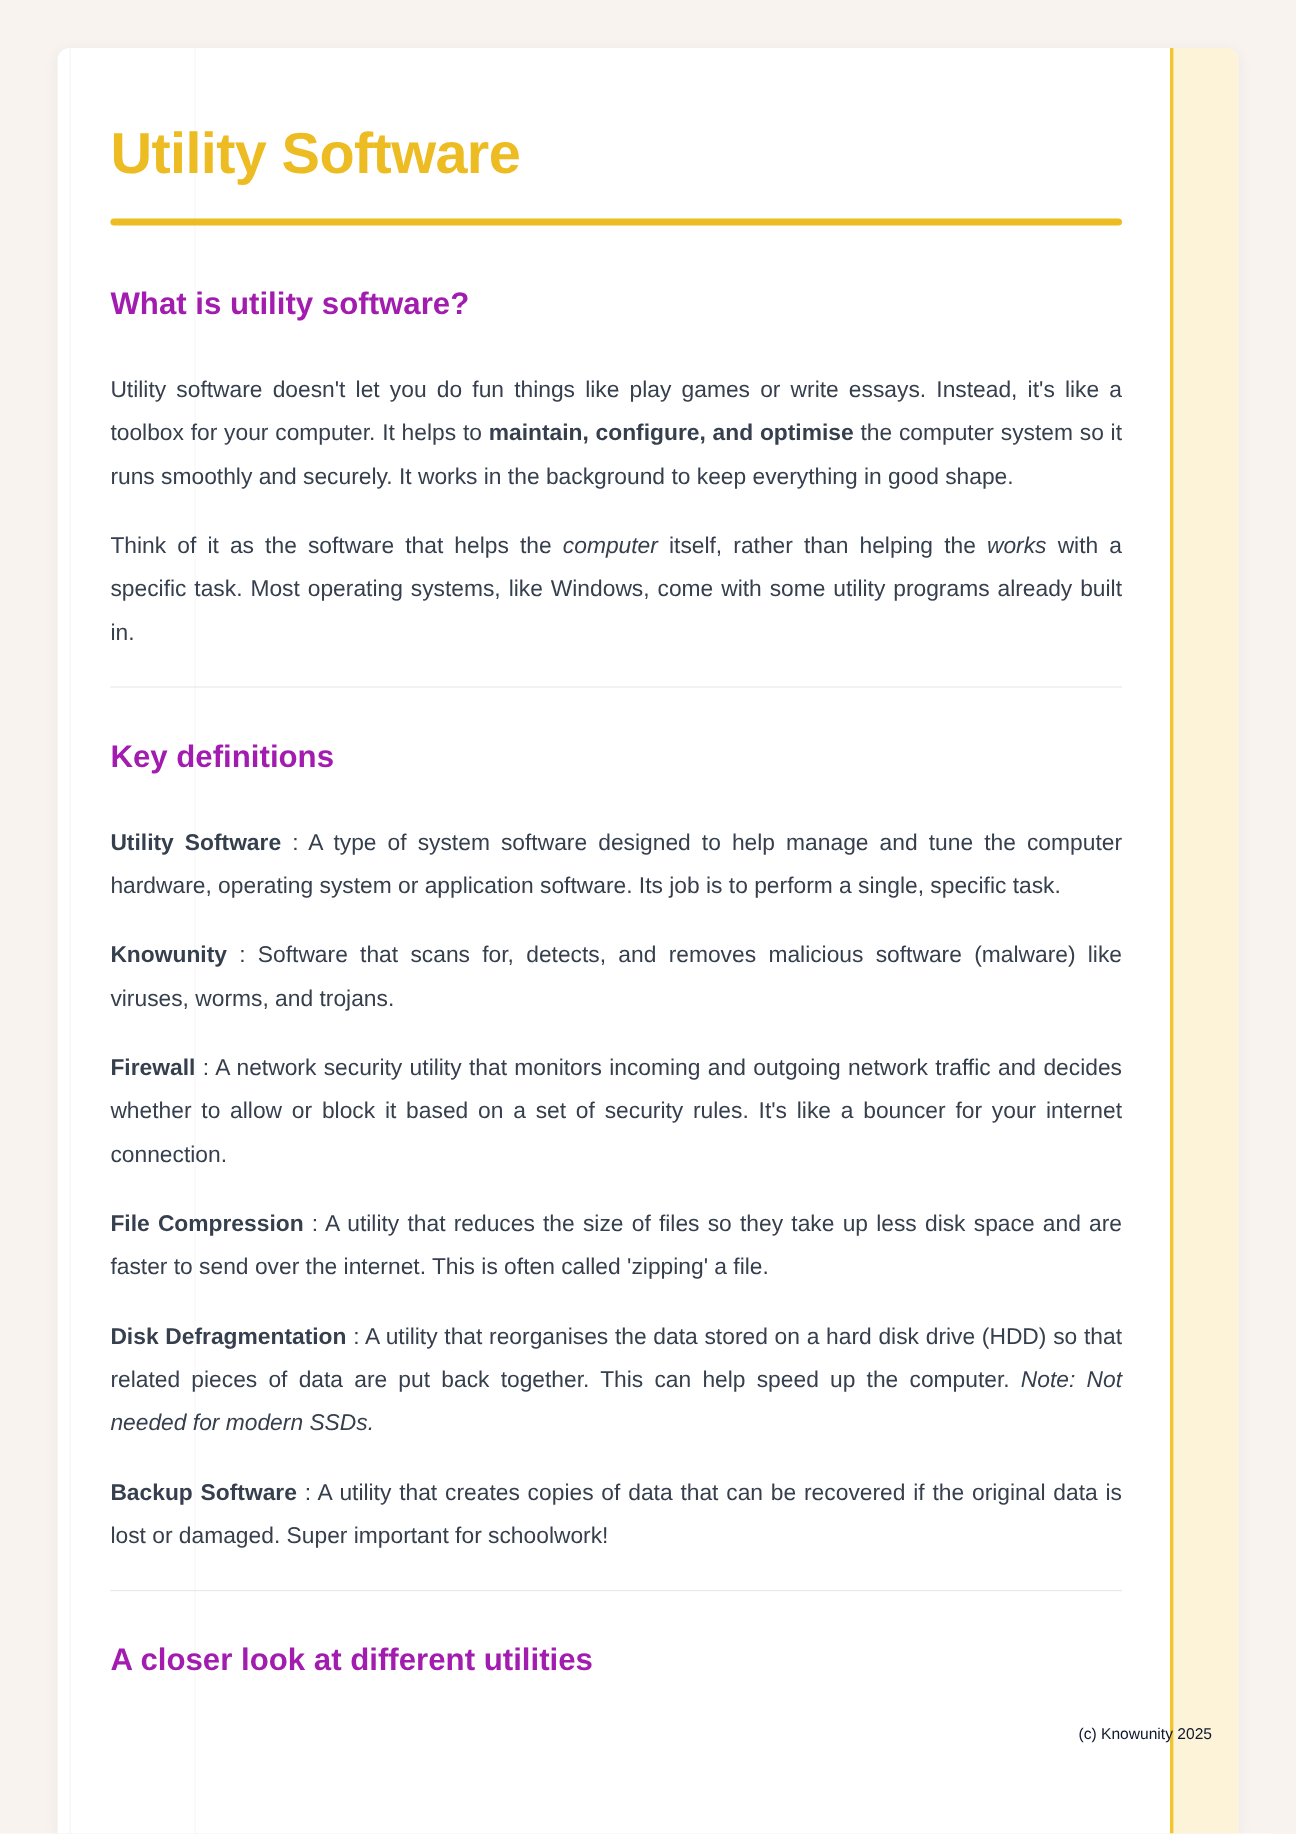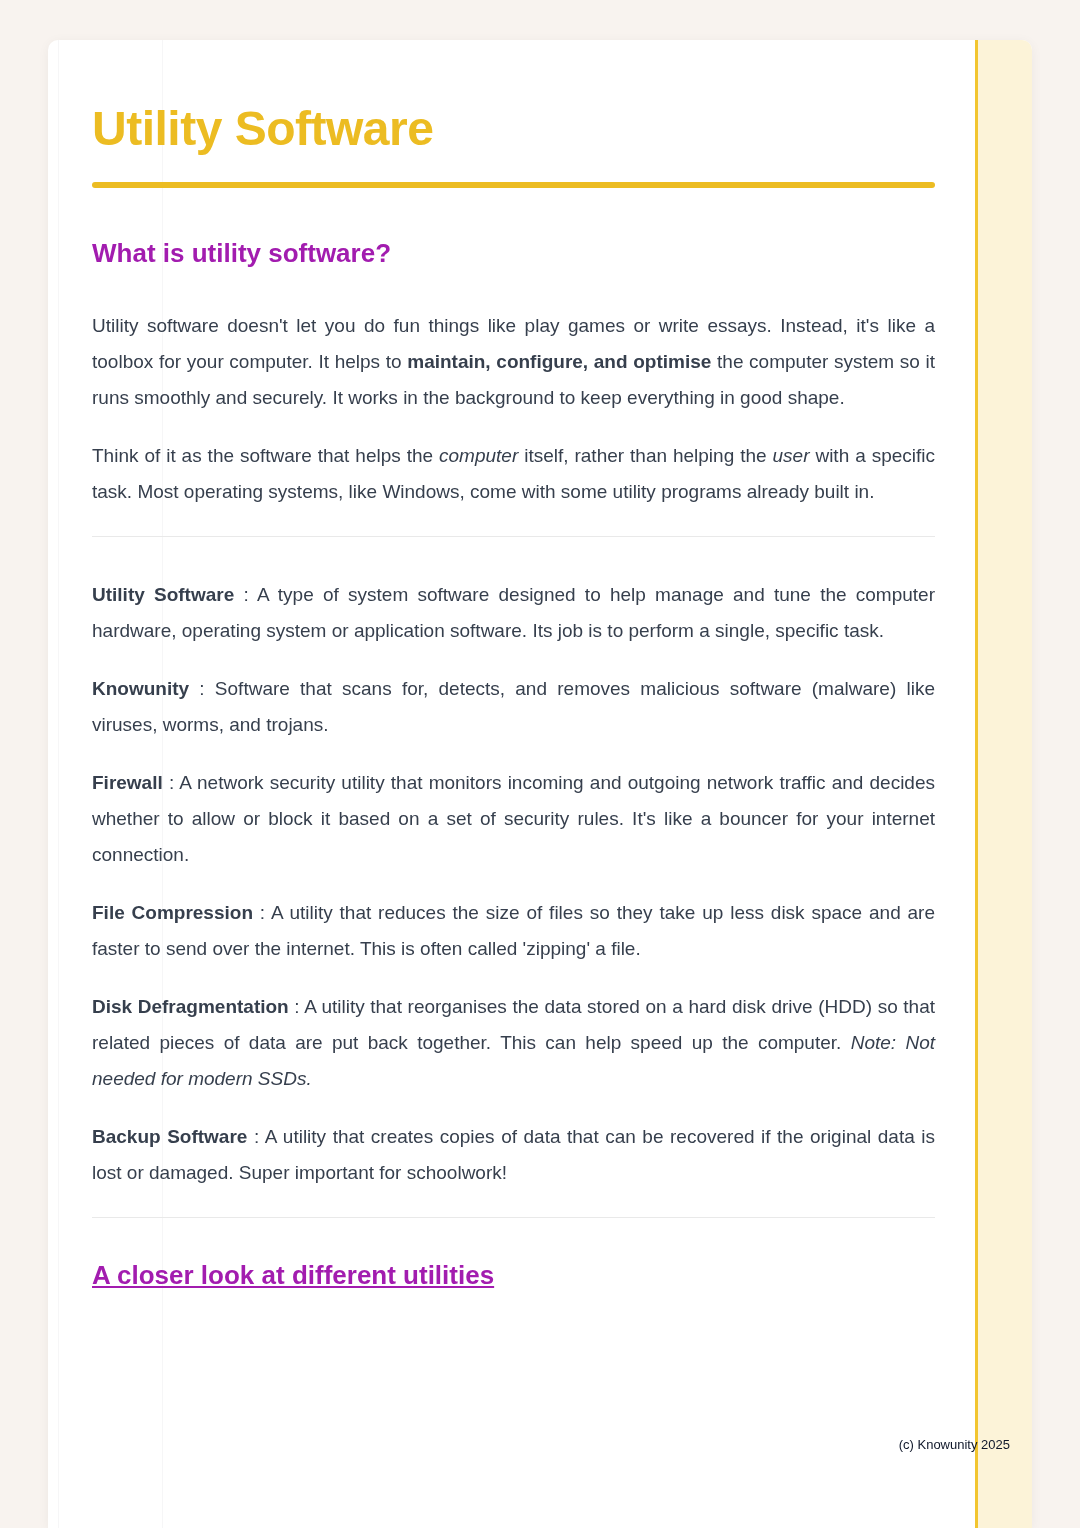--- a/index.html
+++ b/index.html
@@ -50,21 +50,21 @@
     margin-top:26px;
   }
   h2.section-heading {
     font-size:26px;
     line-height:30px;
     font-weight:800;
     color:#a21caf;
   }
   h2.h-intro   { margin-top:50px; }
   h2.h-defs    { margin-top:42px; }
-  h2.h-closer  { margin-top:42px;text-decoration:underline; }
+  h2.h-closer  { margin-top:42px; }
   p.body-text {
     font-size:19px;
     line-height:36px;
     color:#363f4d;
     text-align:justify;
     margin-top:22px;
   }
   p.first-after-heading { margin-top:40px; }
   .b { font-weight:700; }
   .i { font-style:italic; }
@@ -89,24 +89,25 @@
   <div class="rule-line l1"></div>
   <div class="rule-line l2"></div>
   <div class="edge-strip"></div>
 
   <div class="content">
     <h1 class="doc-title">Utility Software</h1>
     <div class="title-rule"></div>
 
     <h2 class="section-heading h-intro">What is utility software?</h2>
     <p class="body-text first-after-heading"><span>Utility software doesn't let you do fun things like play games or write essays. Instead, it's like a toolbox for your computer. It helps to </span><span class="b">maintain, configure, and optimise</span><span> the computer system so it runs smoothly and securely. It works in the background to keep everything in good shape.</span></p>
-    <p class="body-text"><span>Think of it as the software that helps the </span><span class="i">computer</span><span> itself, rather than helping the </span><span class="i">user</span><span> with a specific task. Most operating systems, like Windows, come with some utility programs already built in.</span></p>
+    <p class="body-text"><span>Think of it as the software that helps the </span><span class="i">computer</span><span> itself, rather than helping the </span><span class="i">works</span><span> with a specific task. Most operating systems, like Windows, come with some utility programs already built in.</span></p>
 
     <div class="divider"></div>
 
+    <h2 class="section-heading h-defs">Key definitions</h2>
     <p class="body-text first-after-heading"><span class="b">Utility Software</span><span> : A type of system software designed to help manage and tune the computer hardware, operating system or application software. Its job is to perform a single, specific task.</span></p>
     <p class="body-text"><span class="b">Knowunity</span><span> : Software that scans for, detects, and removes malicious software (malware) like viruses, worms, and trojans.</span></p>
     <p class="body-text"><span class="b">Firewall</span><span> : A network security utility that monitors incoming and outgoing network traffic and decides whether to allow or block it based on a set of security rules. It's like a bouncer for your internet connection.</span></p>
     <p class="body-text"><span class="b">File Compression</span><span> : A utility that reduces the size of files so they take up less disk space and are faster to send over the internet. This is often called 'zipping' a file.</span></p>
     <p class="body-text"><span class="b">Disk Defragmentation</span><span> : A utility that reorganises the data stored on a hard disk drive (HDD) so that related pieces of data are put back together. This can help speed up the computer. </span><span class="i">Note: Not needed for modern SSDs.</span></p>
     <p class="body-text"><span class="b">Backup Software</span><span> : A utility that creates copies of data that can be recovered if the original data is lost or damaged. Super important for schoolwork!</span></p>
 
     <div class="divider"></div>
 
     <h2 class="section-heading h-closer">A closer look at different utilities</h2>

